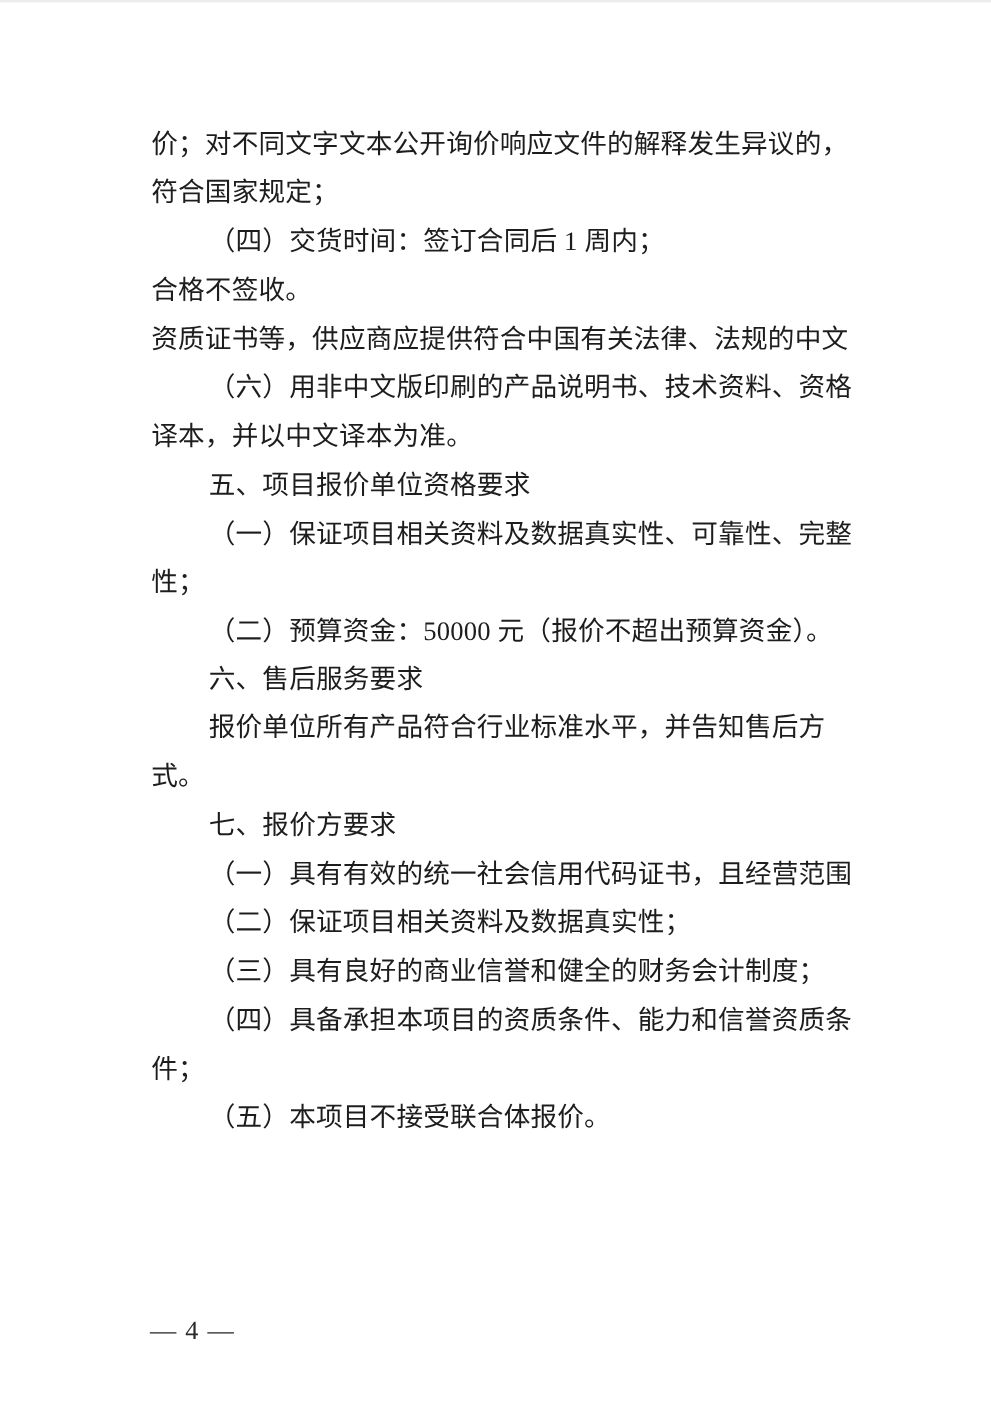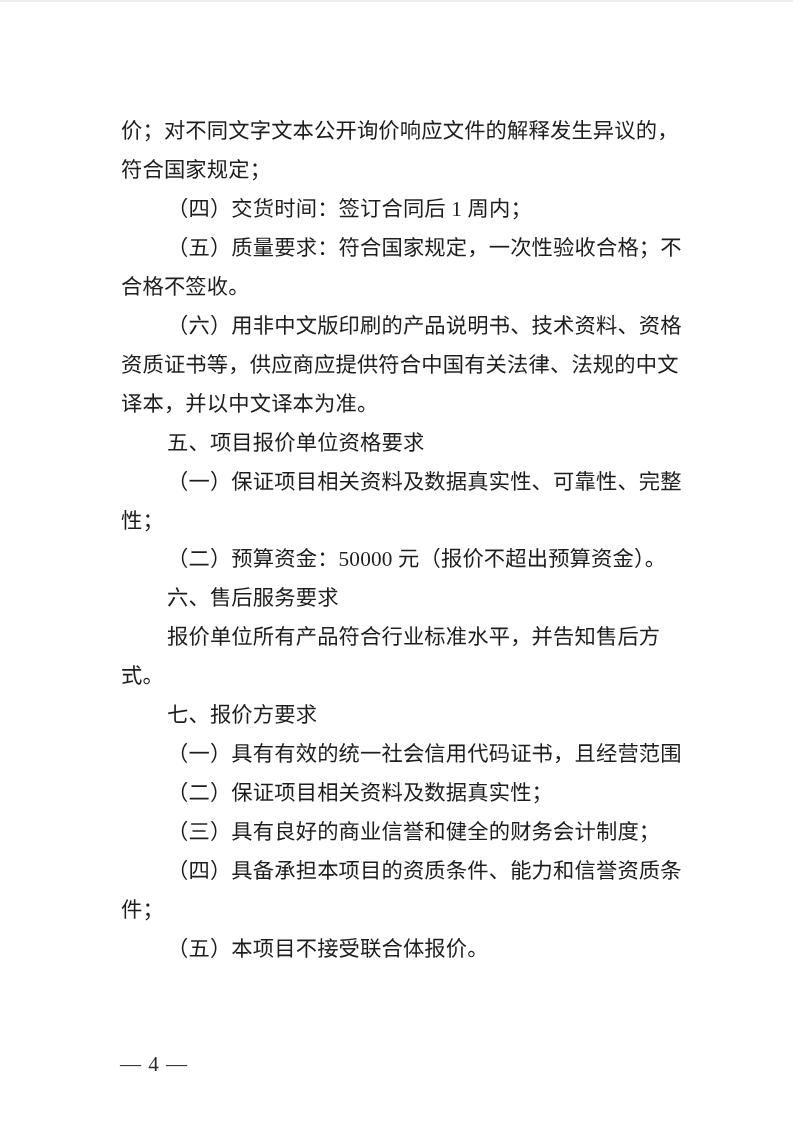--- a/index.html
+++ b/index.html
@@ -18,21 +18,21 @@
   }
   .top-edge {
     position: absolute;
     top: 0; left: 0; right: 0;
     height: 2px;
     background: #ededed;
   }
   .content {
     position: absolute;
     left: 121px;
-    top: 112px;
+    top: 96px;
     width: 556px;
   }
   .line {
     height: 38.96px;
     line-height: 38.96px;
     font-size: 21.3px;
     white-space: nowrap;
     letter-spacing: 0.15px;
     font-weight: 400;
   }
@@ -53,24 +53,23 @@
 </head>
 <body>
 
 <div class="page">
   <div class="top-edge"></div>
 
   <div class="content">
     <div class="line">价；对不同文字文本公开询价响应文件的解释发生异议的，</div>
     <div class="line">符合国家规定；</div>
     <div class="line indent">（四）交货时间：签订合同后 1 周内；</div>
-    <div class="line indent">（五）质量要求：符合国家规定，一次性验收合格；不</div>
     <div class="line">合格不签收。</div>
+    <div class="line">资质证书等，供应商应提供符合中国有关法律、法规的中文</div>
     <div class="line indent">（六）用非中文版印刷的产品说明书、技术资料、资格</div>
-    <div class="line">资质证书等，供应商应提供符合中国有关法律、法规的中文</div>
     <div class="line">译本，并以中文译本为准。</div>
     <div class="line indent">五、项目报价单位资格要求</div>
     <div class="line indent">（一）保证项目相关资料及数据真实性、可靠性、完整</div>
     <div class="line">性；</div>
     <div class="line indent">（二）预算资金：50000 元（报价不超出预算资金）。</div>
     <div class="line indent">六、售后服务要求</div>
     <div class="line indent">报价单位所有产品符合行业标准水平，并告知售后方</div>
     <div class="line">式。</div>
     <div class="line indent">七、报价方要求</div>
     <div class="line indent">（一）具有有效的统一社会信用代码证书，且经营范围</div>

